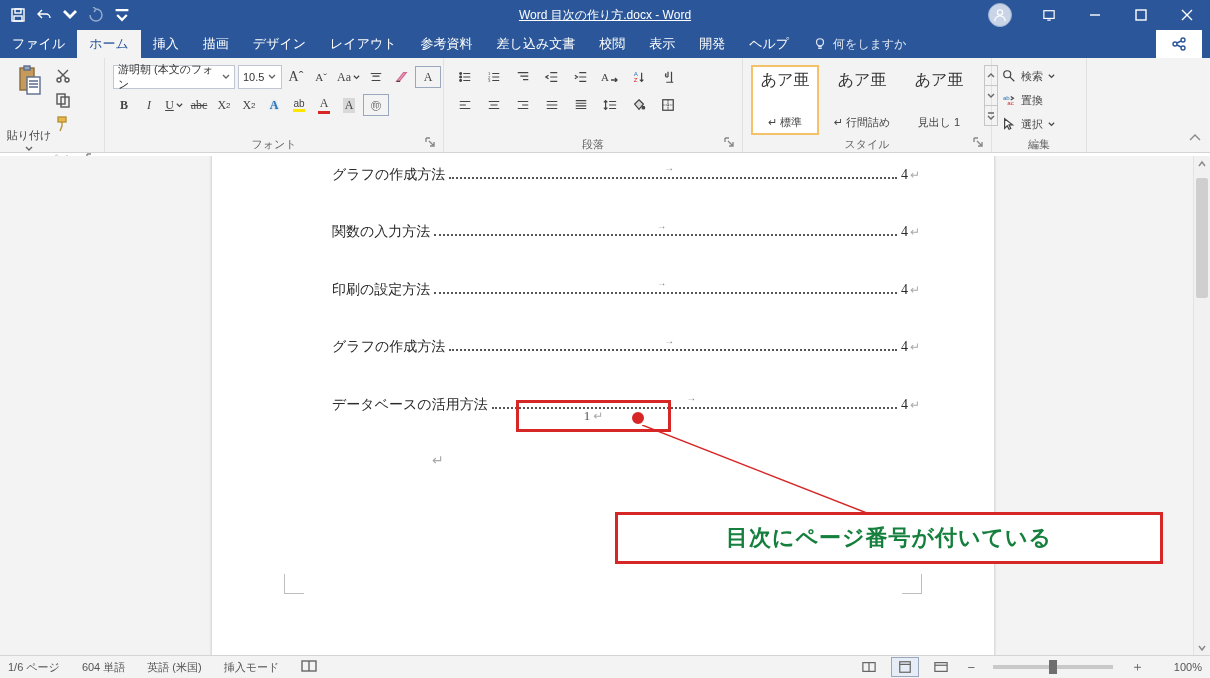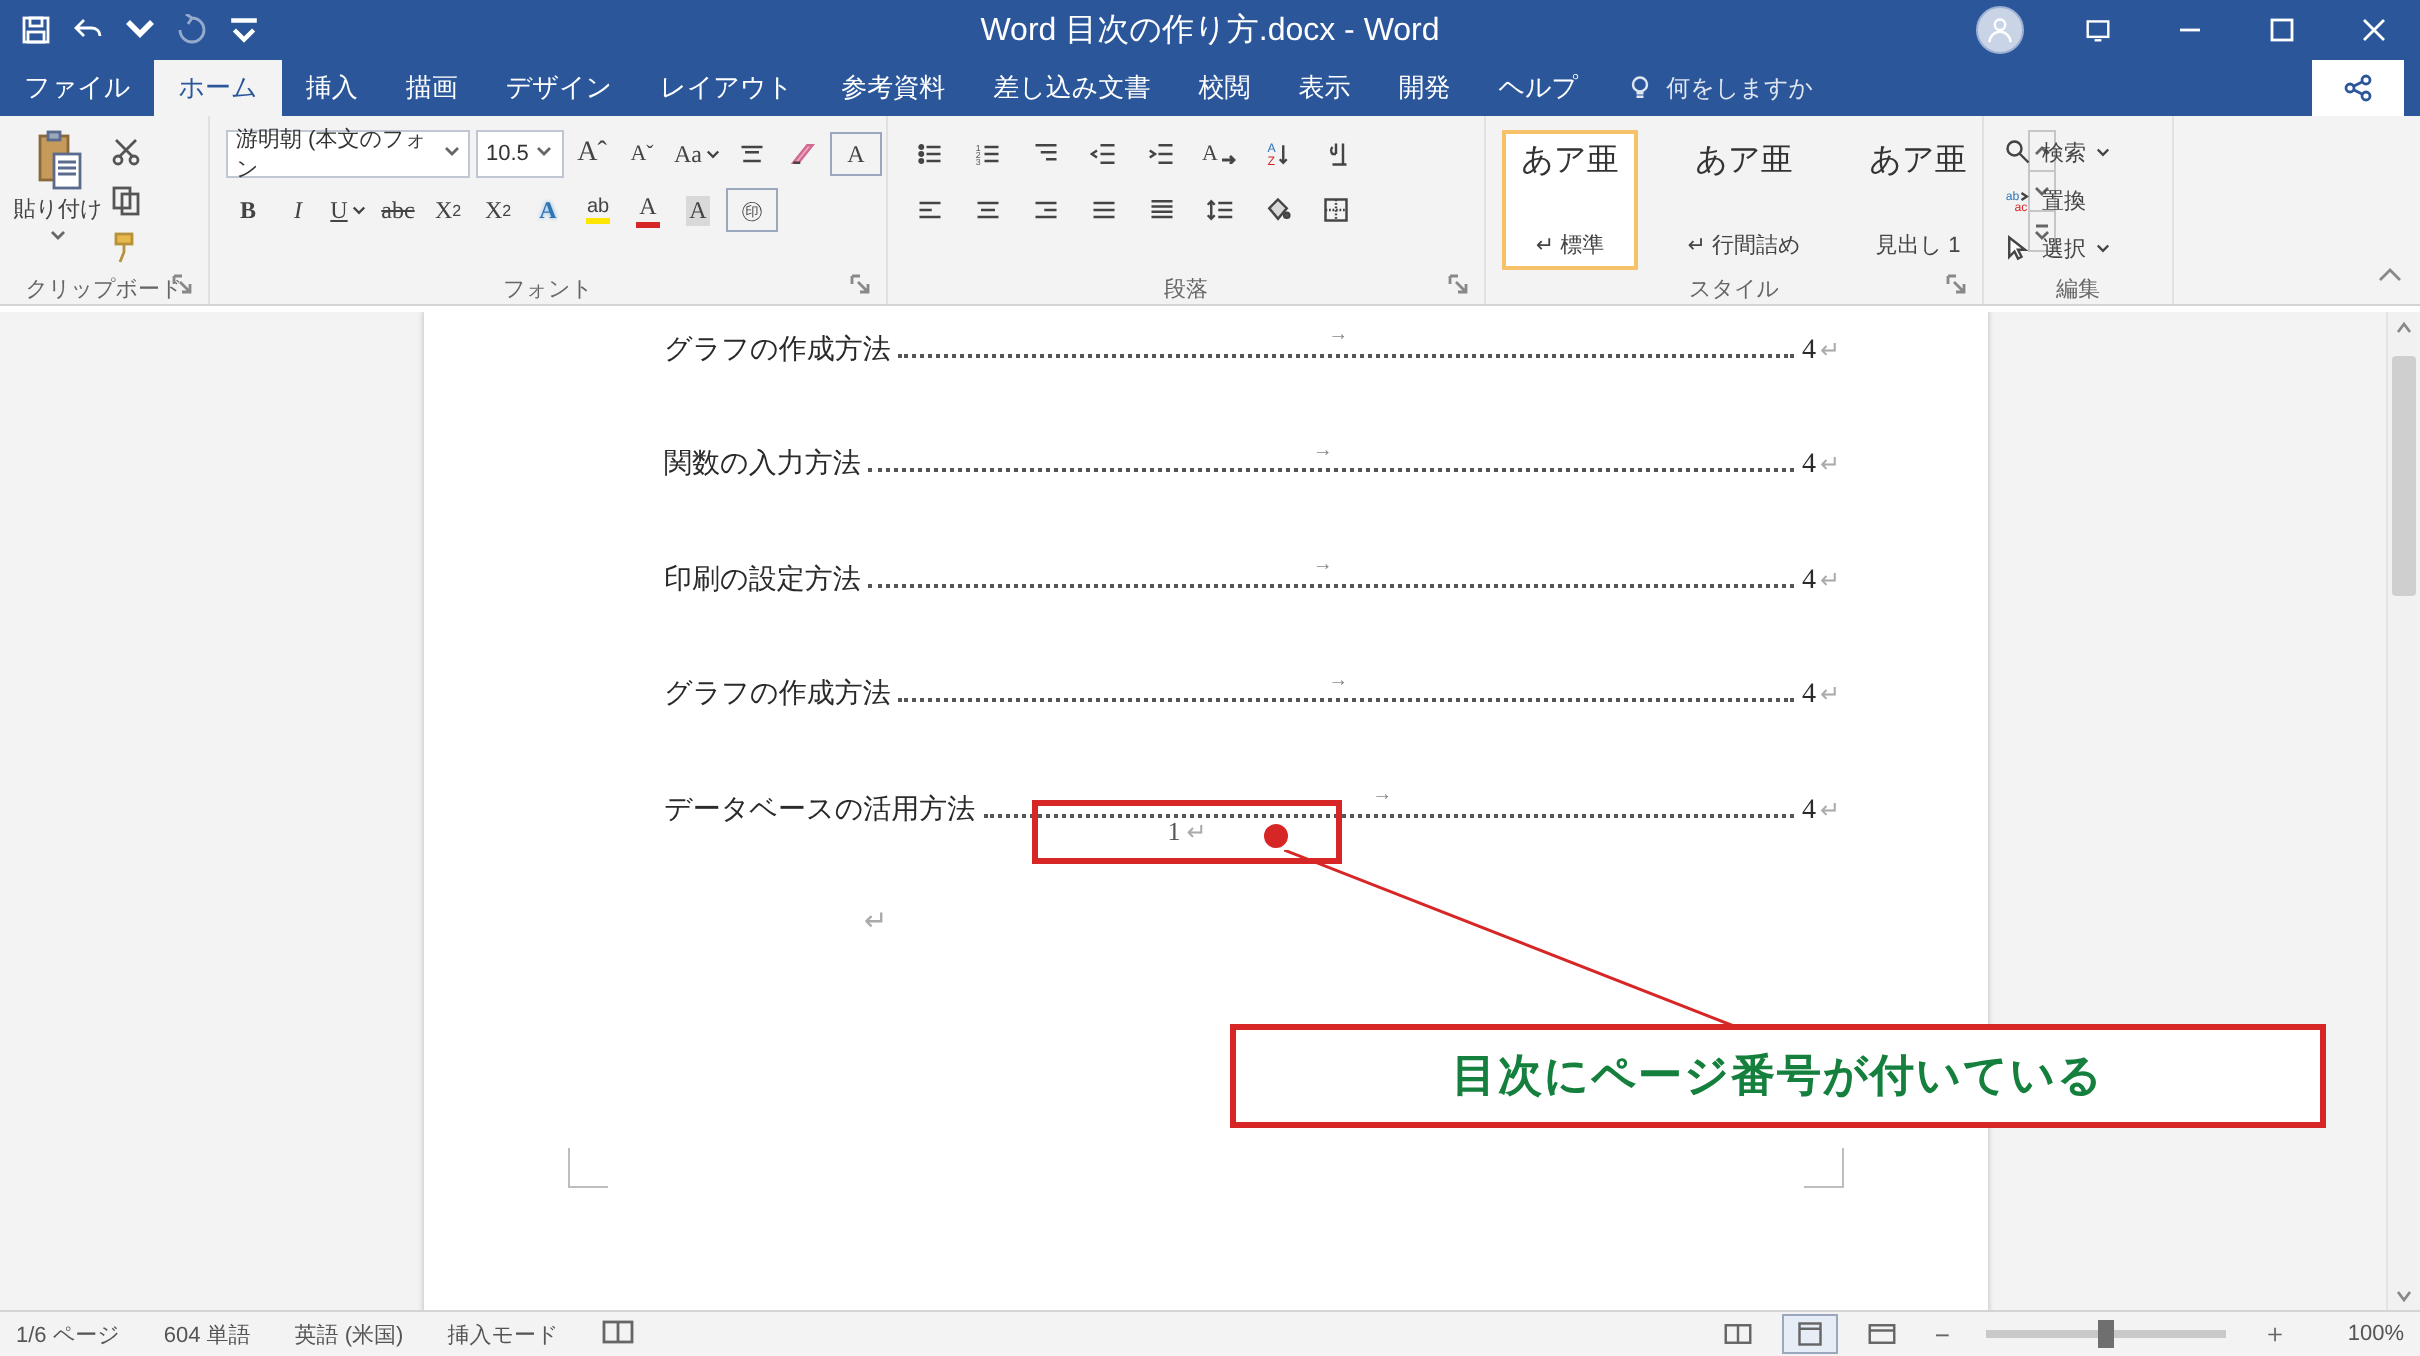--- a/index.html
+++ b/index.html
@@ -30,23 +30,24 @@
 }
 .qat .qicon {
   width: 16px; height: 16px;
   display: flex; align-items: center; justify-content: center;
   color: #fff;
 }
 .title-text {
   position: absolute;
   left: 50%;
   transform: translateX(-50%);
-  font-size: 16px;
+  font-size: 12px;
   color: #fff;
   white-space: nowrap;
+  text-decoration: underline;
 }
 .win-controls {
   margin-left: auto;
   display: flex;
   align-items: center;
   height: 100%;
 }
 .avatar {
   width: 22px; height: 22px;
   border-radius: 50%;
@@ -143,21 +144,21 @@
 .dlglaunch svg { width:10px;height:10px; }
 
 
 .clip-left {
   width: 50px;
   display:flex; flex-direction:column; align-items:center; justify-content:center;
   gap:2px;
   padding-top:4px;
 }
 .clip-left .paste-ico { width:26px;height:30px; }
-.clip-left .paste-label { font-size:11px; color:#444; }
+.clip-left .paste-label { font-size:11px; color:#444;margin-top:31px; }
 .clip-right {
   display:flex; flex-direction:column; gap:6px;
   padding:6px 4px 0 0;
 }
 .tiny-ico { width:18px;height:18px; display:flex;align-items:center;justify-content:center;color:#555; }
 .tiny-ico svg { width:16px;height:16px; }
 
 
 .font-row { display:flex; gap:3px; align-items:center; height:24px; }
 .combo {
@@ -183,21 +184,21 @@
 .under-red { background:#d72626; }
 .under-yellow { background:#ffe600; }
 .glyph { font-family: "Times New Roman", serif; }
 .bordered { border:1px solid #9aa7bd; width:20px;height:20px; display:flex;align-items:center;justify-content:center;}
 
 
 .para-body { display:flex; flex-direction:column; gap:4px; padding:4px 4px 0 4px; }
 .para-body .fmt-btn { min-width:22px; }
 
 
-.styles-body { display:flex; align-items:flex-start; gap:19px; padding:4px 2px 0 4px;}
+.styles-body { display:flex; align-items:flex-start; gap:9px; padding:4px 2px 0 4px;}
 .style-card {
   width:62px; height:60px;
   border:1px solid transparent;
   display:flex; flex-direction:column; align-items:center; justify-content:space-between;
   padding:4px 2px;
 }
 .style-card.sel { border-color:#f6c269; background:#fff; box-shadow:inset 0 0 0 1px #f6c269;}
 .style-card .sample { font-size:16px; color:#333; font-family:"Yu Mincho","MS Mincho",serif;}
 .style-card .lab { font-size:11px; color:#444; display:flex; align-items:center; gap:3px;}
 .style-scroll {

